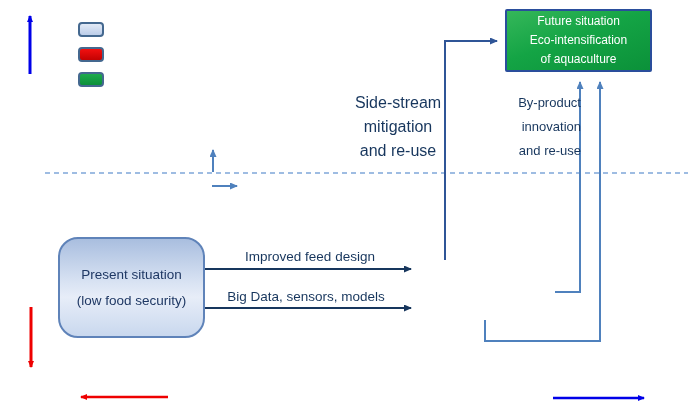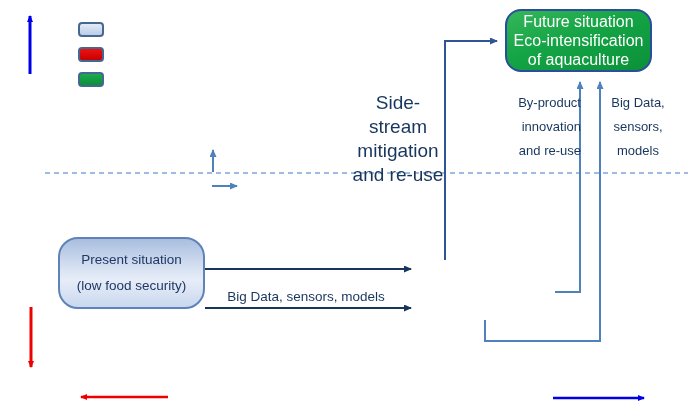--- a/index.html
+++ b/index.html
@@ -6,43 +6,43 @@
   #canvas{
     position:relative;width:690px;height:418px;background:#ffffff;overflow:hidden;
     font-family:"Liberation Sans", sans-serif;
   }
   #wires{position:absolute;left:0;top:0;z-index:1;}
   .node{
     position:absolute;z-index:2;display:flex;align-items:center;justify-content:center;
     text-align:center;box-sizing:border-box;white-space:pre-line;
   }
   #present-node{
-    left:58px;top:237px;width:147px;height:72px;border-radius:20px;
+    left:58px;top:237px;width:147px;height:101px;border-radius:20px;
     border:2px solid #5F83B9;
     background:linear-gradient(180deg,#A9BEDF 0%,#D9E3F3 45%,#E7EDF8 60%,#C9D8EE 100%);
     color:#1F3864;font-size:13.5px;line-height:26px;
   }
   #increase-node{
     left:417px;top:260px;width:138px;height:60px;border-radius:12px;
     border:2px solid #41628A;
     background:radial-gradient(circle at 32% 30%,#FB1B10 0%,#E30707 45%,#C30303 100%);
     color:#FFFFFF;font-size:13.5px;line-height:25px;
   }
   #future-node{
-    left:505px;top:9px;width:147px;height:63px;border-radius:16px;
+    left:505px;top:9px;width:147px;height:63px;border-radius:2px;
     border:2.5px solid #2A4E9C;
     background:linear-gradient(160deg,#35B75A 0%,#14A445 45%,#0B9139 100%);
-    color:#FFFFFF;font-size:16px;line-height:19px;
+    color:#FFFFFF;font-size:12px;line-height:19px;
   }
   .edge-label{
     position:absolute;z-index:2;color:#17365D;text-align:center;white-space:pre-line;
   }
   #label-improved-feed{left:220px;top:249px;width:180px;font-size:13.5px;}
   #label-bigdata-bottom{left:208px;top:289px;width:196px;font-size:13.5px;}
-  #label-side-stream{left:347px;top:91px;width:102px;font-size:19px;line-height:24px;}
+  #label-side-stream{left:347px;top:91px;width:102px;font-size:16px;line-height:24px;}
   #label-by-product{left:479px;top:91px;width:102px;font-size:13px;line-height:24px;text-align:right;}
   #label-bigdata-top{left:592px;top:91px;width:92px;font-size:13px;line-height:24px;}
   .swatch{
     position:absolute;z-index:2;left:78px;width:26px;height:15px;border-radius:4px;
     border:2px solid #44688F;box-sizing:border-box;
   }
   #swatch-present{top:22px;background:linear-gradient(180deg,#E2EAF6 0%,#BCCDE9 100%);}
   #swatch-increase{top:47px;background:linear-gradient(180deg,#F21010 0%,#C30202 100%);}
   #swatch-future{top:72px;background:linear-gradient(180deg,#1EAB4C 0%,#0B8F3A 100%);}
 </style>
@@ -91,24 +91,22 @@
   <div class="swatch" id="swatch-present"></div>
   <div class="swatch" id="swatch-increase"></div>
   <div class="swatch" id="swatch-future"></div>
 
   <div class="node" id="present-node">Present situation
 (low food security)</div>
   <div class="node" id="future-node">Future situation
 Eco-intensification
 of aquaculture</div>
 
+  <div class="edge-label" id="label-improved-feed">Improved feed design</div>
   <div class="edge-label" id="label-bigdata-bottom">Big Data, sensors, models</div>
   <div class="edge-label" id="label-side-stream">Side-stream
 mitigation
 and re-use</div>
   <div class="edge-label" id="label-by-product">By-product
 innovation
 and re-use</div>
-  <div class="edge-label" id="label-bigdata-top">Big Data,
-sensors,
-models</div>
 
 </div>
 
 </body></html>

